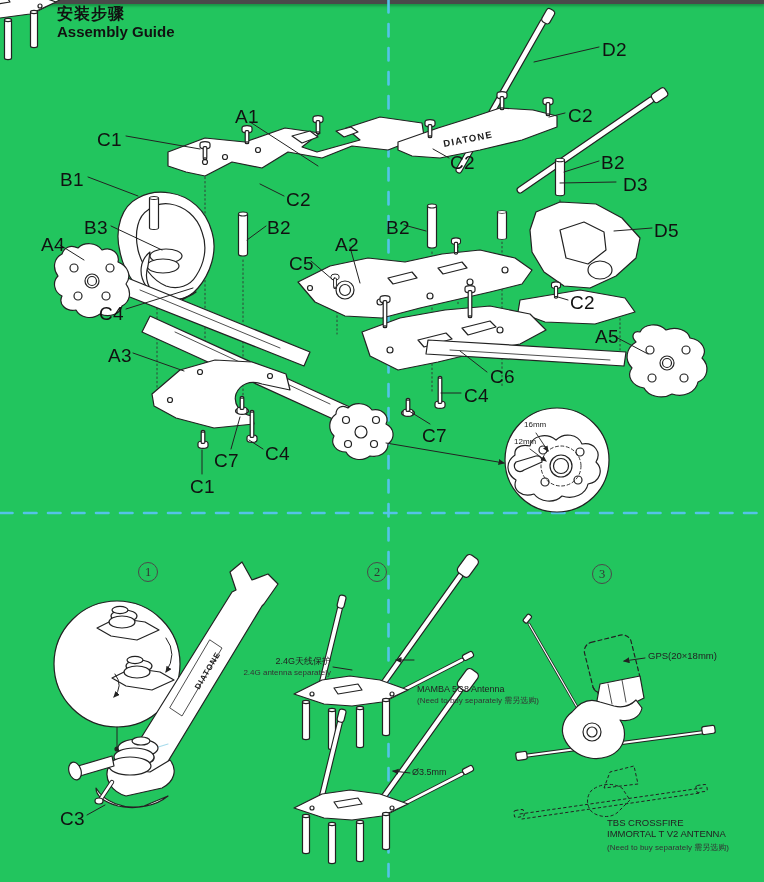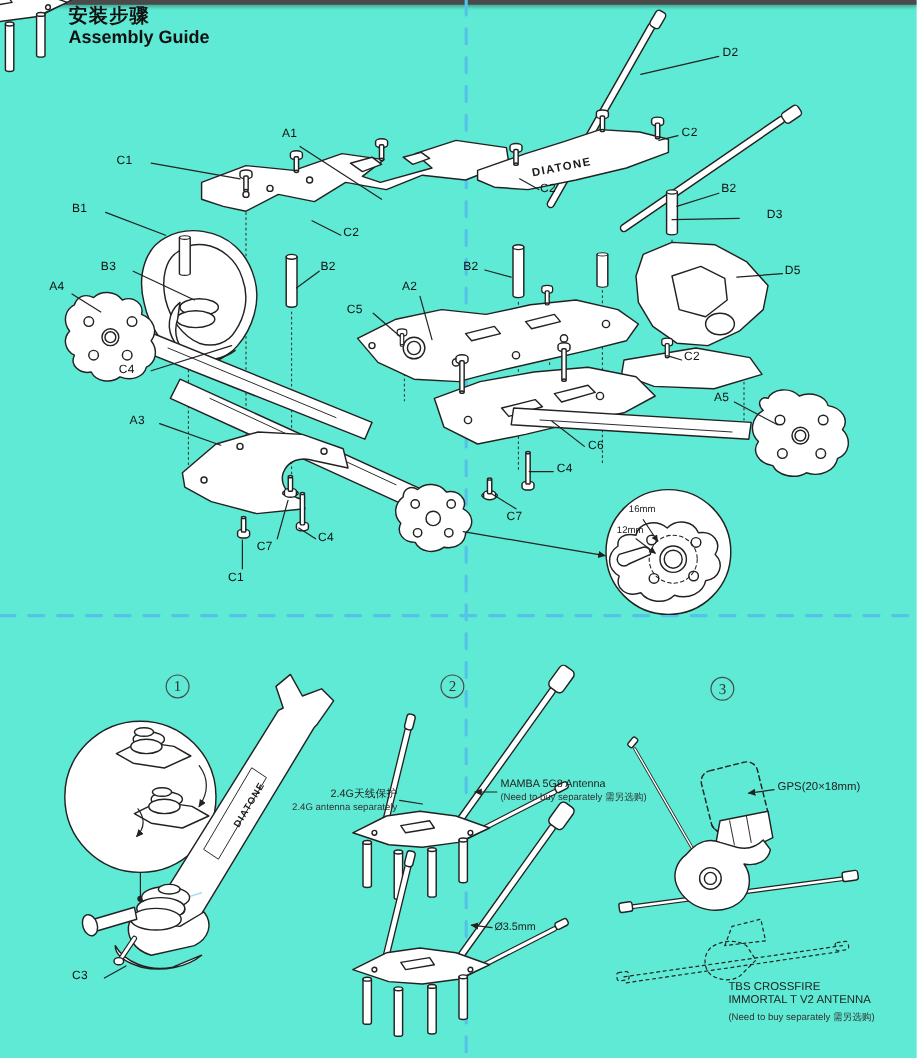--- a/index.html
+++ b/index.html
@@ -1,25 +1,25 @@
 <!DOCTYPE html>
 <html><head>
 <meta charset="utf-8">
 <style>
   html,body{margin:0;padding:0;background:#ffffff;}
-  .page{position:relative;width:764px;height:882px;background:#5eead4;overflow:hidden;
+  .page{position:relative;width:764px;height:882px;background:#22c55e;overflow:hidden;
         font-family:"Liberation Sans",sans-serif;color:#1c1c1c;}
   .top-edge{position:absolute;left:0;top:0;width:764px;height:4px;background:#4a4a4a;
             box-shadow:0 2px 3px rgba(0,0,0,.28);}
   .corner-notch{position:absolute;left:0;top:0;width:9px;height:13px;background:#242424;}
   .hdr{position:absolute;left:57px;top:5px;}
   .hdr .zh{font-size:16px;font-weight:bold;letter-spacing:1px;line-height:18px;color:#111;}
   .hdr .en{font-size:15px;font-weight:bold;line-height:17px;color:#111;text-align:right;}
   svg.art{position:absolute;left:0;top:0;}
-  .plabel{position:absolute;font-size:10px;color:#111;letter-spacing:.3px;white-space:nowrap;text-align:center;}
+  .plabel{position:absolute;font-size:19px;color:#111;letter-spacing:.3px;white-space:nowrap;text-align:center;}
   .tiny{position:absolute;font-size:8px;color:#222;white-space:nowrap;}
   .stepnum{position:absolute;width:18px;height:18px;border:1.2px solid #4a4a4a;border-radius:50%;
            text-align:center;line-height:18px;font-size:12.5px;color:#333;
            font-family:"Liberation Serif",serif;}
   .note{position:absolute;font-size:9px;line-height:11px;color:#222;white-space:nowrap;}
   .note .sub{font-size:8px;color:#333;}
   .inset-text{position:absolute;left:58px;top:657px;width:84px;text-align:center;color:#222;}
   .inset-text .zh{font-size:9.5px;line-height:11.5px;font-weight:bold;}
   .inset-text .en{font-size:7px;line-height:8.5px;color:#444;}
   .r{text-align:right;}
@@ -379,21 +379,21 @@
     <span class="plabel" style="left:335px;top:234px">A2</span>
     <span class="plabel" style="left:99px;top:303px">C4</span>
     <span class="plabel" style="left:108px;top:345px">A3</span>
     <span class="plabel" style="left:214px;top:450px">C7</span>
     <span class="plabel" style="left:265px;top:443px">C4</span>
     <span class="plabel" style="left:190px;top:476px">C1</span>
     <span class="plabel" style="left:602px;top:39px">D2</span>
     <span class="plabel" style="left:568px;top:105px">C2</span>
     <span class="plabel" style="left:450px;top:152px">C2</span>
     <span class="plabel" style="left:601px;top:152px">B2</span>
-    <span class="plabel" style="left:639px;top:174px">D3</span>
+    <span class="plabel" style="left:623px;top:174px">D3</span>
     <span class="plabel" style="left:386px;top:217px">B2</span>
     <span class="plabel" style="left:654px;top:220px">D5</span>
     <span class="plabel" style="left:570px;top:292px">C2</span>
     <span class="plabel" style="left:595px;top:326px">A5</span>
     <span class="plabel" style="left:490px;top:366px">C6</span>
     <span class="plabel" style="left:464px;top:385px">C4</span>
     <span class="plabel" style="left:422px;top:425px">C7</span>
     <span class="plabel" style="left:60px;top:808px">C3</span>
   </div>
 
@@ -402,21 +402,21 @@
 
   <div class="stepnum" style="left:138px;top:562px">1</div>
   <div class="stepnum" style="left:367px;top:562px">2</div>
   <div class="stepnum" style="left:592px;top:564px">3</div>
 
 
   <div class="note r" style="left:238px;top:656px;width:93px">
     <div>2.4G天线保护</div>
     <div class="sub">2.4G antenna separately</div>
   </div>
-  <div class="note" style="left:417px;top:648px">
+  <div class="note" style="left:417px;top:684px">
     <div>MAMBA 5G8 Antenna</div>
     <div class="sub">(Need to buy separately 需另选购)</div>
   </div>
   <div class="note" style="left:412px;top:767px">Ø3.5mm</div>
 
   <div class="note" style="left:648px;top:650px;font-size:9.5px">GPS(20×18mm)</div>
   <div class="note" style="left:607px;top:817px">
     <div style="font-size:9.5px">TBS CROSSFIRE</div>
     <div style="font-size:9.5px">IMMORTAL T V2 ANTENNA</div>
     <div class="sub" style="margin-top:3px">(Need to buy separately 需另选购)</div>

